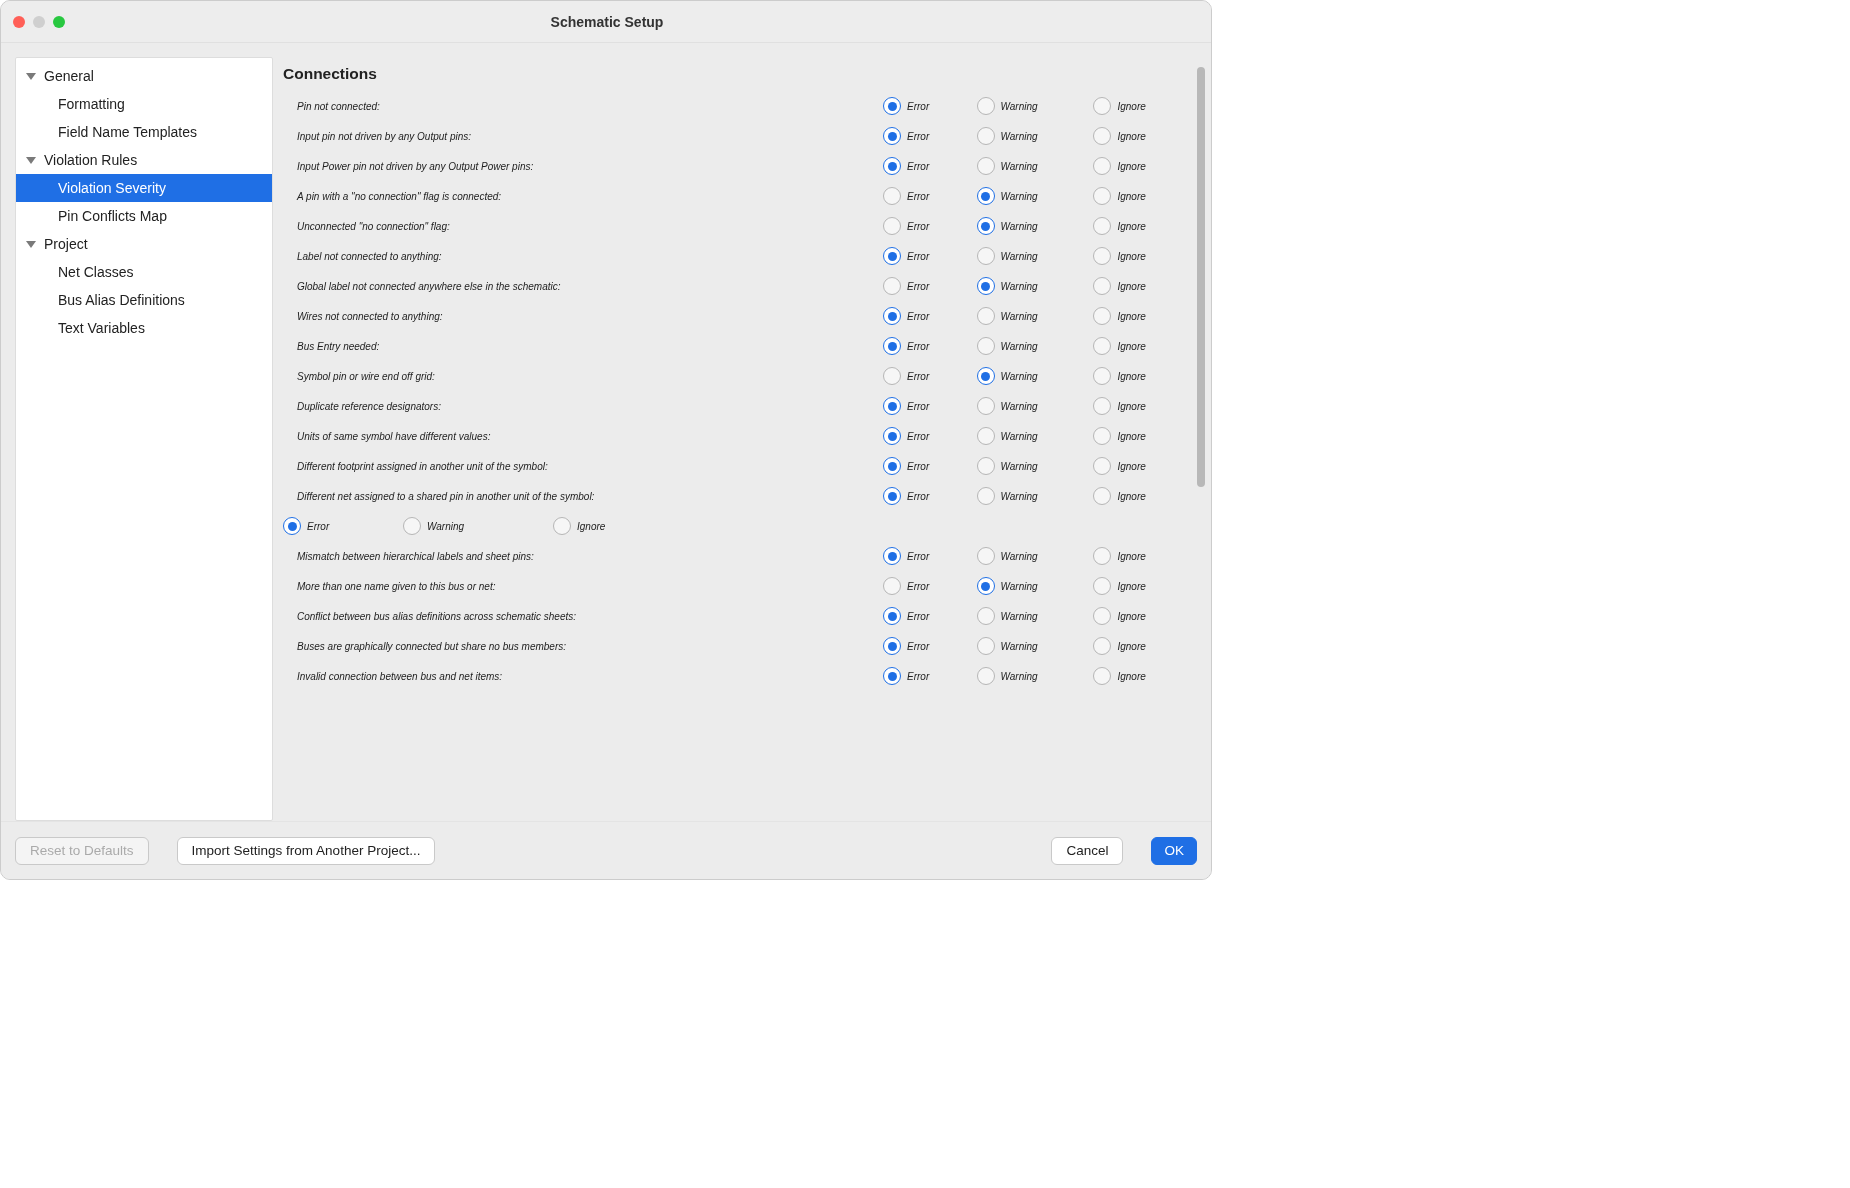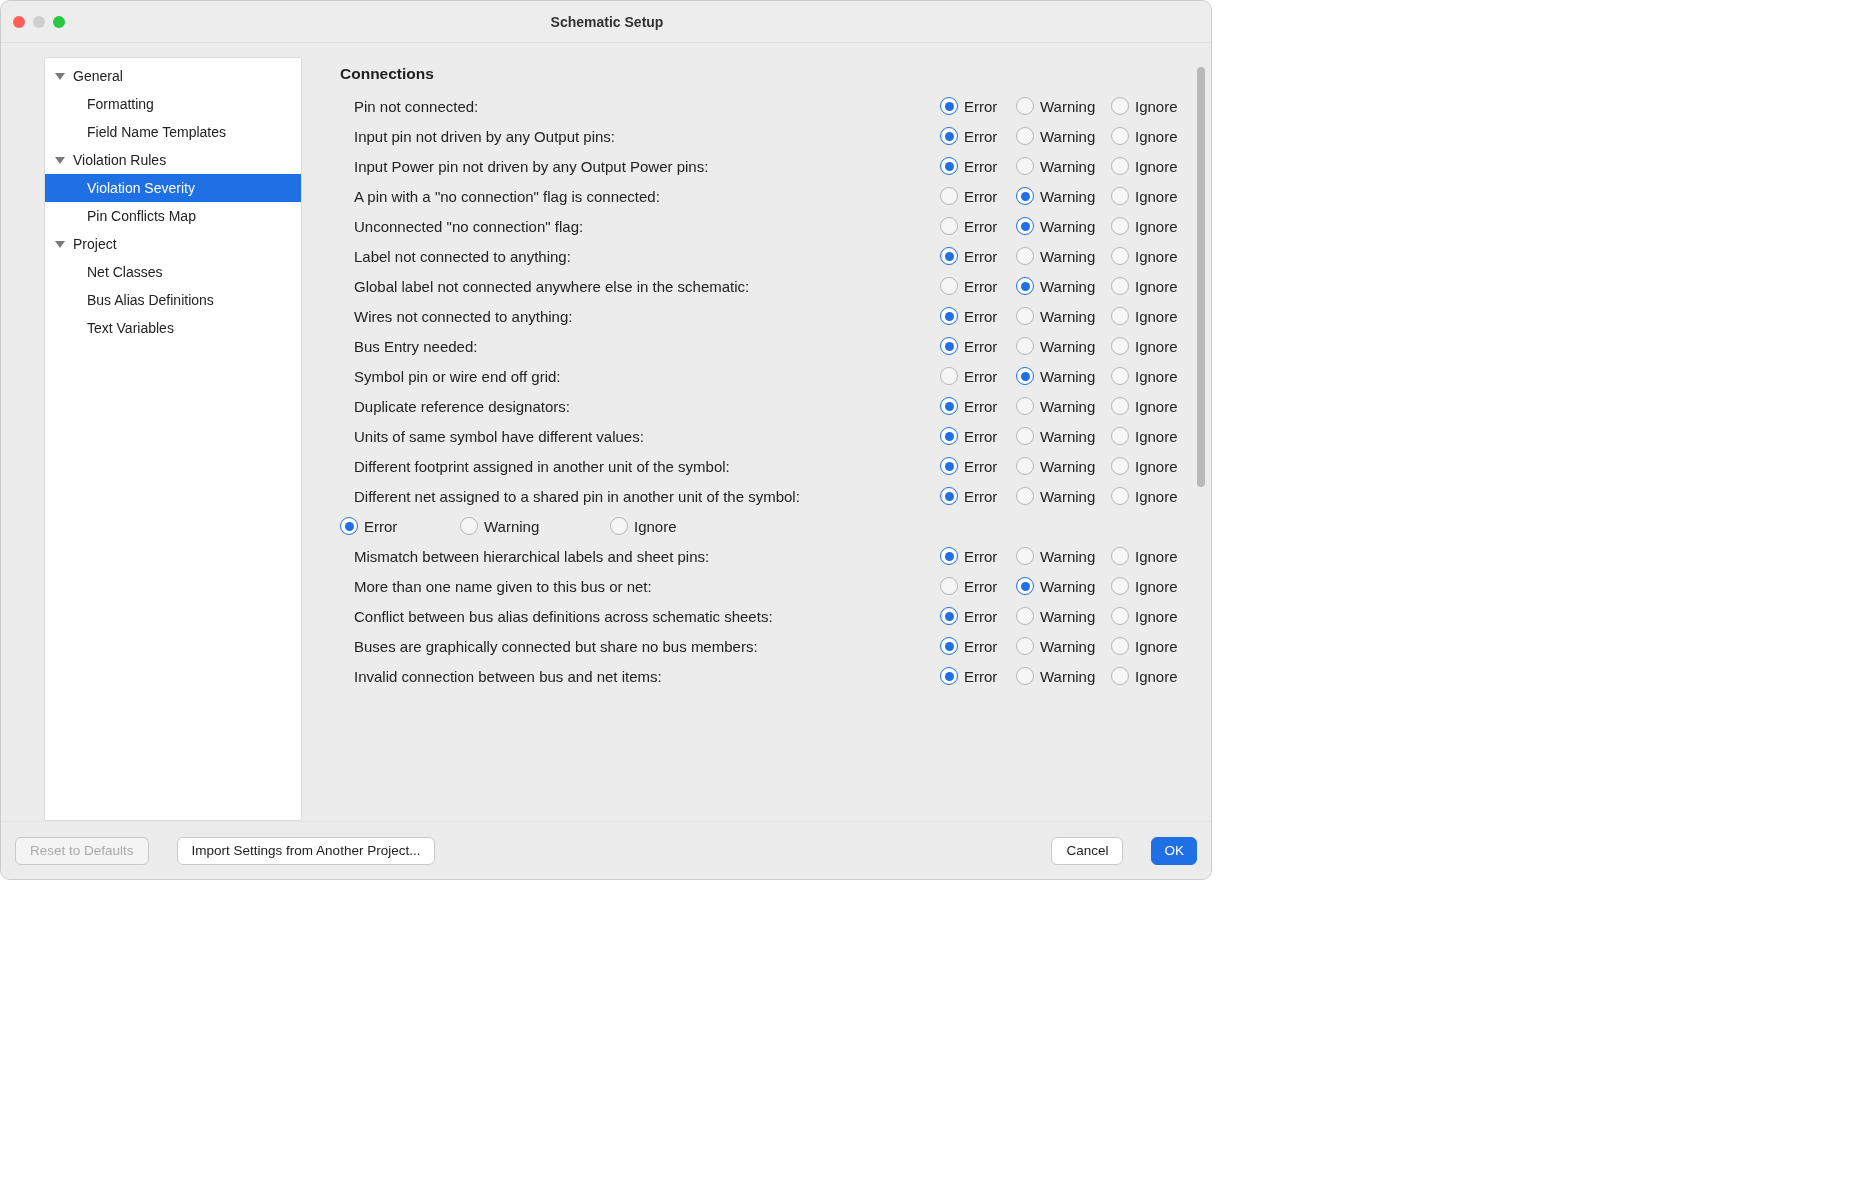--- a/index.html
+++ b/index.html
@@ -5,31 +5,31 @@
   * { box-sizing: border-box; }
   html, body { margin: 0; padding: 0; font-family: -apple-system, "Helvetica Neue", Arial, sans-serif; font-size: 13.5px; color: #222; background: #fff; }
   .window { width: 1212px; height: 880px; border: 1px solid #ccc; border-radius: 10px; overflow: hidden; display: flex; flex-direction: column; position: relative; background: #ececec; }
   .titlebar { height: 42px; display: flex; align-items: center; padding: 0 12px; background: #ededed; border-bottom: 1px solid #e0e0e0; }
   .traffic { display: flex; gap: 8px; }
   .traffic .dot { width: 12px; height: 12px; border-radius: 50%; }
   .dot.red { background: #ff5f57; }
   .dot.yellow { background: #cfcfcf; }
   .dot.green { background: #28c840; }
   .title { flex: 1; text-align: center; font-weight: 600; font-size: 14px; color: #333; margin-left: -50px; }
-  .body { flex: 1; display: flex; overflow: hidden; padding: 14px 0 0 14px; gap: 28px; margin-left: 29px; }
+  .body { flex: 1; display: flex; overflow: hidden; padding: 14px 0 0 14px; gap: 0; }
   .sidebar { width: 258px; background: #fff; border: 1px solid #ddd; border-radius: 2px; overflow-y: auto; padding: 4px 0; }
   .tree-row { display: flex; align-items: center; height: 28px; padding-left: 8px; font-size: 14px; cursor: default; }
   .tree-row.child { padding-left: 42px; }
   .tree-row.selected { background: #1f6fe5; color: #fff; }
   .disclosure { display: inline-flex; width: 14px; height: 14px; margin-right: 6px; align-items: center; justify-content: center; }
   .chev { width: 0; height: 0; border-left: 5px solid transparent; border-right: 5px solid transparent; border-top: 7px solid #7a7a7a; }
   .main { flex: 1; position: relative; overflow: hidden; }
   .scroll { position: absolute; top: 0; left: 10px; right: 24px; bottom: 10px; overflow: hidden; }
   .sec-title { font-weight: 700; font-size: 15.5px; margin: 8px 0 8px 0; }
-  .rule-row { display: flex; align-items: center; height: 30px; font-size: 15px; }
+  .rule-row { display: flex; align-items: center; height: 30px; font-size: 10px; font-style: italic; }
   .rule-label { flex: 0 0 600px; padding-left: 14px; white-space: nowrap; }
   .opt { display: flex; align-items: center; gap: 6px; }
   .opt.error { width: 120px; }
   .opt.warning { width: 150px; }
   .opt.ignore { width: 120px; }
   .radio { width: 18px; height: 18px; border-radius: 50%; border: 1.2px solid #b6b6b6; background: #f6f6f6; display: inline-flex; align-items: center; justify-content: center; }
   .radio.checked { border-color: #1f6fe5; background: #fff; }
   .radio.checked::after { content: ""; width: 9px; height: 9px; border-radius: 50%; background: #1f6fe5; }
   .scrollbar { position: absolute; top: 10px; right: 6px; width: 8px; height: 420px; border-radius: 4px; background: #b8b8b8; }
   .footer { height: 58px; border-top: 1px solid #e4e4e4; background: #ececec; display: flex; align-items: center; padding: 0 14px; gap: 28px; }

